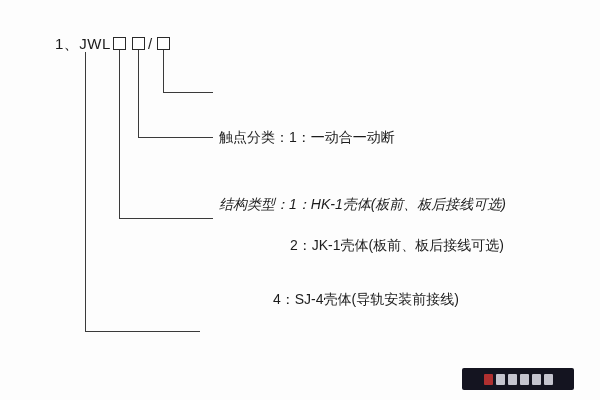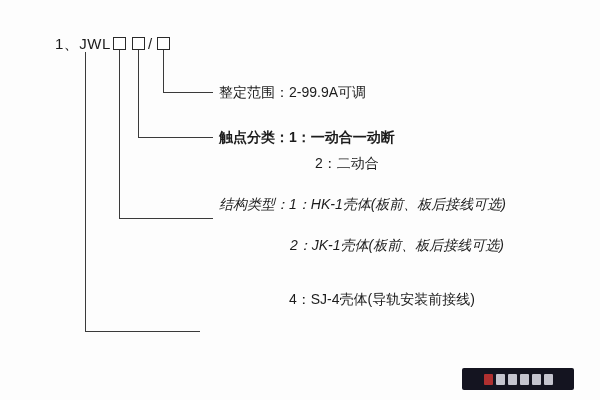--- a/index.html
+++ b/index.html
@@ -55,32 +55,30 @@
 <div class="canvas">
 
   <span class="txt title" style="left:55px; top:36px;">1、JWL -</span>
   <div class="box" style="left:113px; top:37px;"></div>
   <div class="box" style="left:132px; top:37px;"></div>
   <span class="txt title" style="left:148px; top:36px;">/</span>
   <div class="box" style="left:157px; top:37px;"></div>
 
   <div class="vline" style="left:163px; top:50px; height:42px;"></div>
   <div class="hline" style="left:163px; top:92px; width:50px;"></div>
-  <span class="txt" style="left:219px; top:84px;">整定范围：2-99.9A可调</span>
 
   <div class="vline" style="left:138px; top:50px; height:87px;"></div>
   <div class="hline" style="left:138px; top:137px; width:75px;"></div>
-  <span class="txt" style="left:219px; top:129px;font-weight:bold;">触点分类：1：一动合一动断</span>
-  <span class="txt" style="left:315px; top:155px;">2：二动合</span>
+  <span class="txt" style="left:219px; top:129px;">触点分类：1：一动合一动断</span>
 
   <div class="vline" style="left:119px; top:50px; height:168px;"></div>
   <div class="hline" style="left:119px; top:218px; width:94px;"></div>
   <span class="txt" style="left:219px; top:196px;font-style:italic;">结构类型：1：HK-1壳体(板前、板后接线可选)</span>
-  <span class="txt" style="left:290px; top:237px;font-style:italic;">2：JK-1壳体(板前、板后接线可选)</span>
-  <span class="txt" style="left:289px; top:291px;">4：SJ-4壳体(导轨安装前接线)</span>
+  <span class="txt" style="left:290px; top:237px;">2：JK-1壳体(板前、板后接线可选)</span>
+  <span class="txt" style="left:273px; top:291px;">4：SJ-4壳体(导轨安装前接线)</span>
 
   <div class="vline" style="left:85px; top:52px; height:279px;"></div>
   <div class="hline" style="left:85px; top:331px; width:115px;"></div>
 
   <div class="watermark">
     <span class="wm-blob red"></span>
     <span class="wm-blob"></span>
     <span class="wm-blob"></span>
     <span class="wm-blob"></span>
     <span class="wm-blob"></span>

